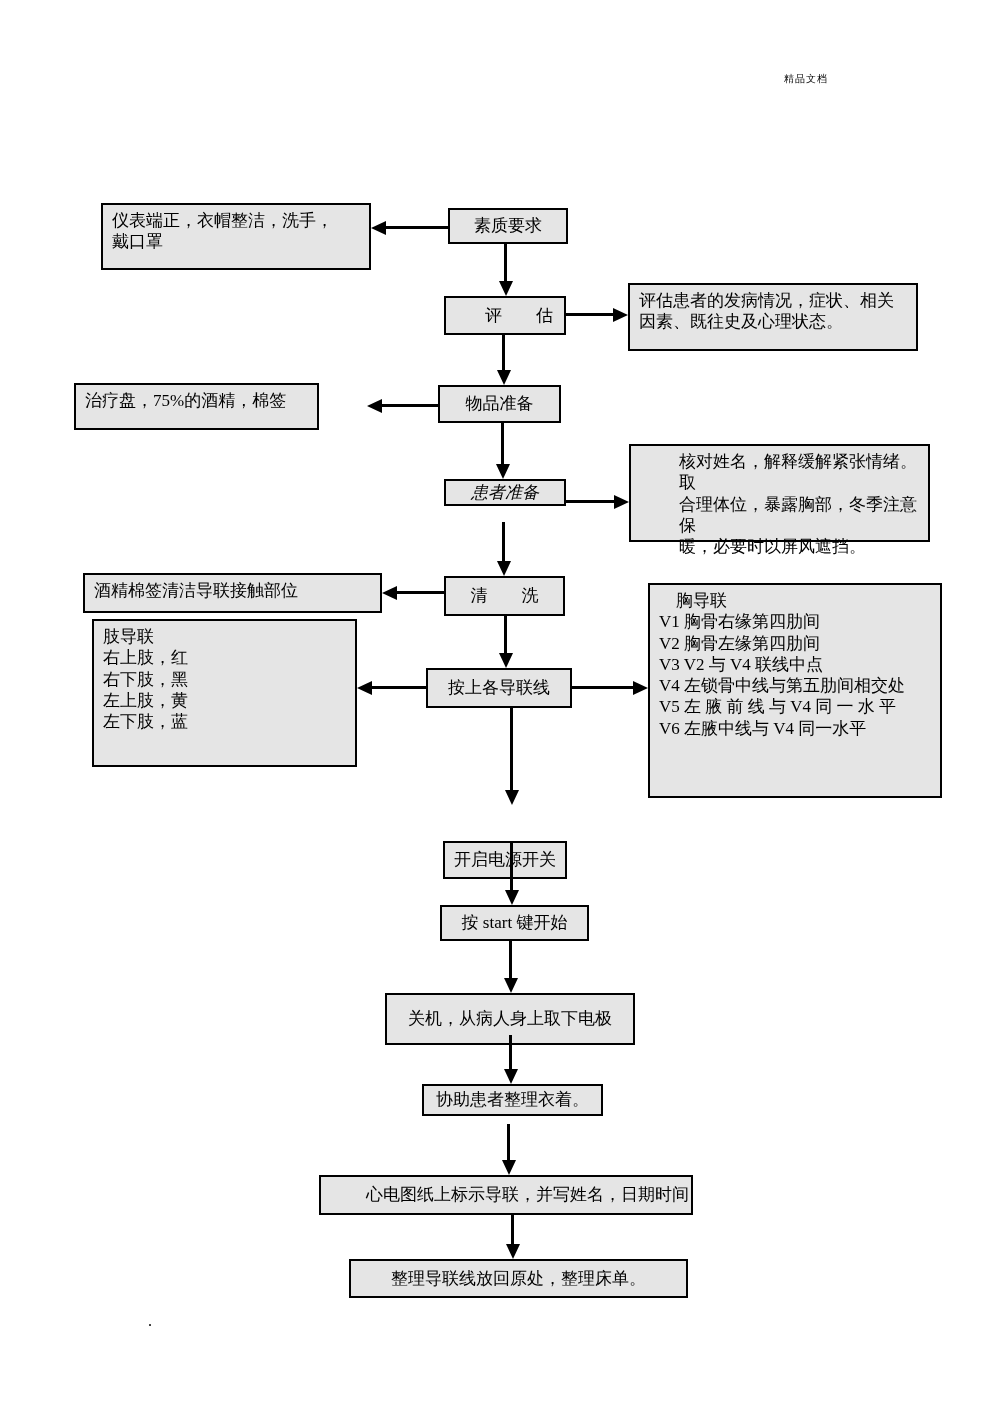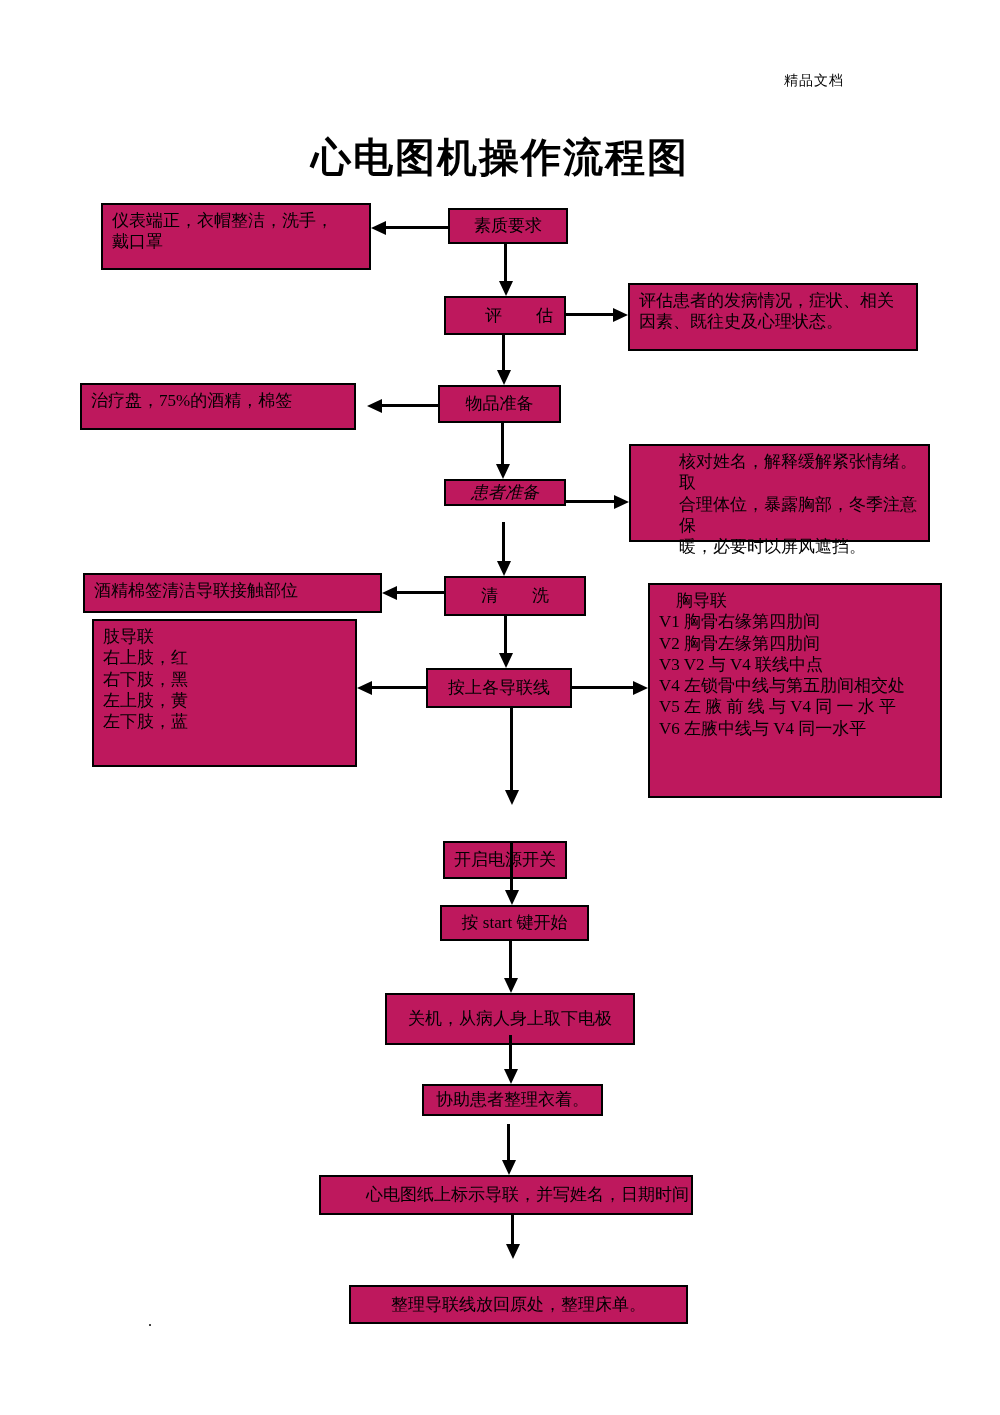--- a/index.html
+++ b/index.html
@@ -6,67 +6,66 @@
   #canvas{
     position:relative;
     width:1000px;height:1415px;
     background:#ffffff;
     font-family:"Liberation Serif","DejaVu Serif",serif;
     color:#000;
     overflow:hidden;
   }
   .watermark{
     position:absolute;left:784px;top:72px;
-    font-size:14px;letter-spacing:1px;
+    font-size:10px;letter-spacing:1px;
   }
   .title{
     position:absolute;left:0;top:130px;width:1000px;
     text-align:center;font-size:40px;font-weight:bold;letter-spacing:2px;
   }
   .box{
-    position:absolute;border:2px solid #000;background:#be185d;
+    position:absolute;border:2px solid #000;background:#e5e5e5;
     box-sizing:border-box;font-size:17px;line-height:1.25;
   }
   .cbox{display:flex;align-items:center;justify-content:center;}
   .nbox{padding:5px 9px;white-space:pre-wrap;text-align:left;}
   .vline,.hline{position:absolute;background:#000;}
   .vline{width:3px;}
   .hline{height:3px;}
   .head{position:absolute;width:0;height:0;}
   .head-down{border-left:7px solid transparent;border-right:7px solid transparent;border-top:15px solid #000;}
   .head-left{border-top:7px solid transparent;border-bottom:7px solid transparent;border-right:15px solid #000;}
   .head-right{border-top:7px solid transparent;border-bottom:7px solid transparent;border-left:15px solid #000;}
   .stray{position:absolute;left:148px;top:1312px;font-size:16px;}
 </style>
 </head>
 <body>
 
 <div id="canvas">
 
   <div class="watermark">精品文档</div>
-  <div class="title">心电图机操作流程图</div>
 
   
   <div class="box cbox" style="left:448px;top:208px;width:120px;height:36px;">素质要求</div>
   <div class="box cbox" style="left:444px;top:296px;width:122px;height:39px;padding-left:28px;">评　　估</div>
   <div class="box cbox" style="left:438px;top:385px;width:123px;height:38px;">物品准备</div>
   <div class="box cbox" style="left:444px;top:479px;width:122px;height:27px;font-style:italic;">患者准备</div>
-  <div class="box cbox" style="left:444px;top:576px;width:142px;height:40px;">清　　洗</div>
+  <div class="box cbox" style="left:444px;top:576px;width:121px;height:40px;">清　　洗</div>
   <div class="box cbox" style="left:426px;top:668px;width:146px;height:40px;">按上各导联线</div>
   <div class="box cbox" style="left:443px;top:805px;width:124px;height:38px;margin-top:36px;">开启电源开关</div>
   <div class="box cbox" style="left:440px;top:905px;width:149px;height:36px;">按 start 键开始</div>
   <div class="box cbox" style="left:385px;top:993px;width:250px;height:52px;">关机，从病人身上取下电极</div>
   <div class="box cbox" style="left:422px;top:1084px;width:181px;height:32px;">协助患者整理衣着。</div>
   <div class="box cbox" style="left:319px;top:1175px;width:374px;height:40px;padding-left:43px;">心电图纸上标示导联，并写姓名，日期时间</div>
-  <div class="box cbox" style="left:349px;top:1259px;width:339px;height:39px;margin-top:26px;">整理导联线放回原处，整理床单。</div>
+  <div class="box cbox" style="left:349px;top:1259px;width:339px;height:39px;">整理导联线放回原处，整理床单。</div>
 
   
   <div class="box nbox" style="left:101px;top:203px;width:270px;height:67px;">仪表端正，衣帽整洁，洗手，
 戴口罩</div>
-  <div class="box nbox" style="left:80px;top:383px;width:276px;height:47px;">治疗盘，75%的酒精，棉签</div>
+  <div class="box nbox" style="left:74px;top:383px;width:245px;height:47px;">治疗盘，75%的酒精，棉签</div>
   <div class="box nbox" style="left:83px;top:573px;width:299px;height:40px;">酒精棉签清洁导联接触部位</div>
   <div class="box nbox" style="left:92px;top:619px;width:265px;height:148px;">肢导联
 右上肢，红
 右下肢，黑
 左上肢，黄
 左下肢，蓝</div>
 
   
   <div class="box nbox" style="left:628px;top:283px;width:290px;height:68px;">评估患者的发病情况，症状、相关
 因素、既往史及心理状态。</div>

